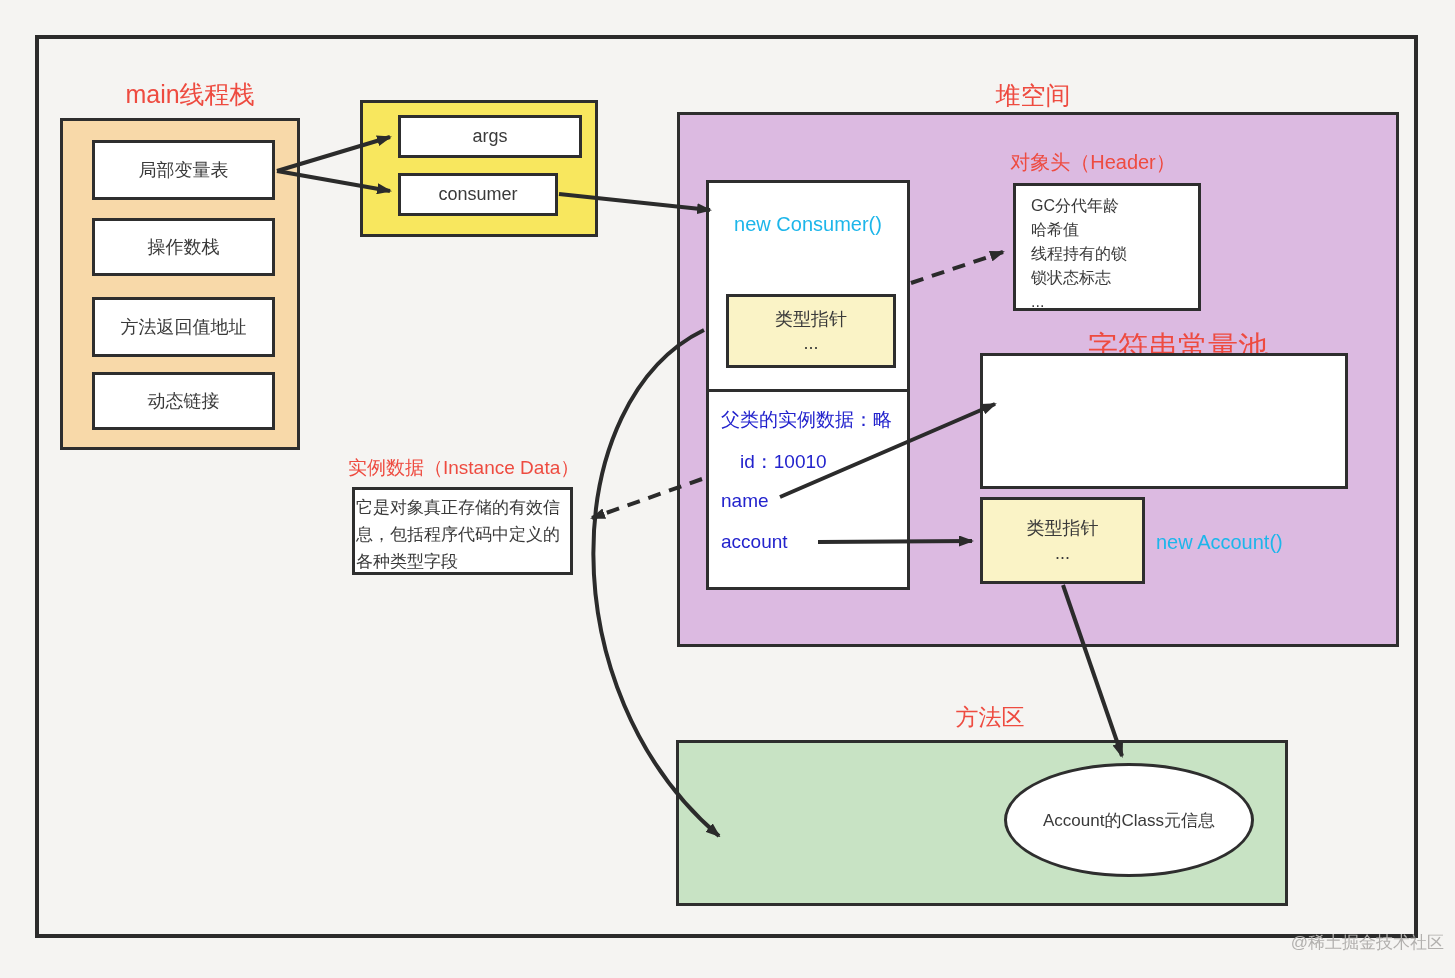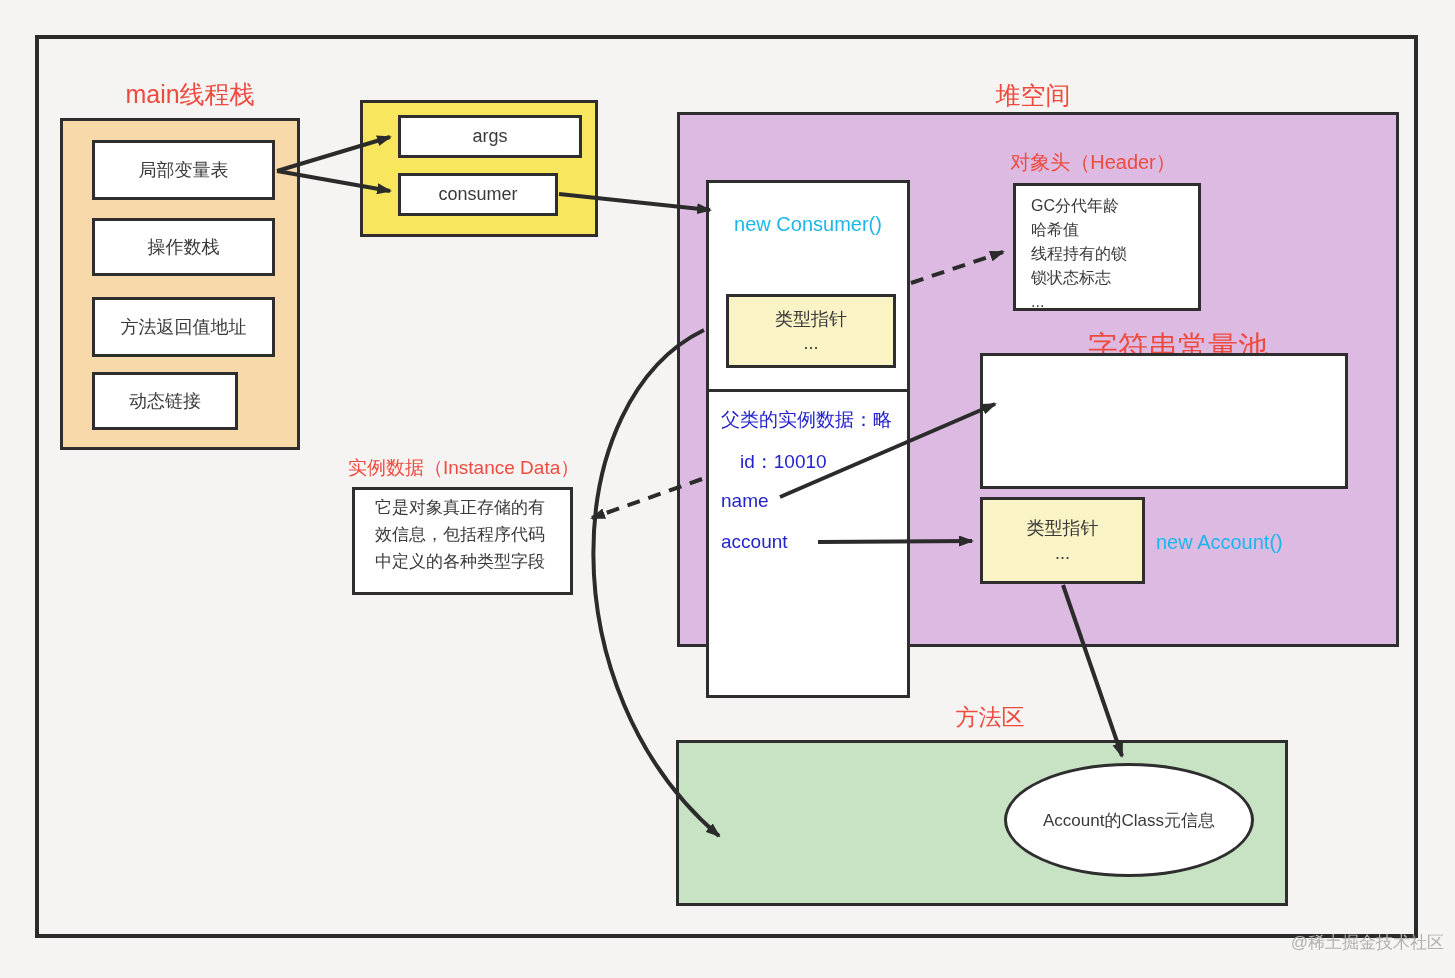--- a/index.html
+++ b/index.html
@@ -24,33 +24,33 @@
   
   .box  { border: 3px solid #2e2e2e; }
   .wbox { border: 3px solid #2e2e2e; background:#ffffff; display:flex; align-items:center; justify-content:center; font-size:18px; }
 
   
   .stack-title  { left:98px;  top:78px;  width:184px; font-size:25px; }
   .stack-box    { left:60px;  top:118px; width:240px; height:332px; background:#f8d9a9; }
   .stack-item-1 { left:92px;  top:140px; width:183px; height:60px; }
   .stack-item-2 { left:92px;  top:218px; width:183px; height:58px; }
   .stack-item-3 { left:92px;  top:297px; width:183px; height:60px; }
-  .stack-item-4 { left:92px;  top:372px; width:146px; height:58px; }
+  .stack-item-4 { left:92px;  top:372px; width:183px; height:58px; }
 
   
   .locals-box   { left:360px; top:100px; width:238px; height:137px; background:#f8e75e; }
   .locals-args      { left:398px; top:115px; width:184px; height:43px; }
   .locals-consumer  { left:398px; top:173px; width:160px; height:43px; }
 
   
   .heap-title { left:958px; top:79px; width:150px; font-size:25px; }
   .heap-box   { left:677px; top:112px; width:722px; height:535px; background:#dcbae1; }
 
   
-  .consumer-object { left:706px; top:180px; width:204px; height:518px; background:#ffffff; border:3px solid #2e2e2e; }
+  .consumer-object { left:706px; top:180px; width:204px; height:410px; background:#ffffff; border:3px solid #2e2e2e; }
   .consumer-object-title { left:0; top:30px; width:100%; text-align:center; font-size:20px; }
   .runtime-meta-box { left:17px; top:61px;  width:170px; height:45px; }
   .type-pointer-box { left:17px; top:111px; width:170px; height:74px; background:#faf3c6;
                       flex-direction:column; line-height:24px; }
   .object-divider { left:0; top:206px; width:100%; height:3px; background:#2e2e2e; }
   .field { left:12px; width:185px; height:32px; font-size:19px; text-align:left; }
   .field-0 { top:224px; } .field-1 { top:266px;margin-left:19px; } .field-2 { top:307px; } .field-3 { top:348px; }
 
   
   .header-title { left:1003px; top:149px; width:180px; font-size:20px; }
@@ -62,22 +62,22 @@
   .pool-box   { left:980px;  top:353px; width:368px; height:136px; background:#ffffff; }
   .consumername-box { left:1003px; top:369px; width:181px; height:63px; border-radius:10px; font-size:19px; }
 
   
   .account-pointer-box { left:980px; top:497px; width:165px; height:87px; background:#faf3c6;
                          flex-direction:column; line-height:25px; }
   .new-account-label { left:1156px; top:531px; width:150px; font-size:20px; white-space:nowrap; }
 
   
   .instance-title { left:348px; top:455px; width:228px; font-size:19px; }
-  .instance-box   { left:352px; top:487px; width:221px; height:108px; background:#ffffff;
-                    font-size:17px; line-height:27px; padding:4px 20px; text-align:left; }
+  .instance-box   { left:352px; top:487px; width:221px; height:88px; background:#ffffff;
+                    font-size:17px; line-height:27px; padding:4px 1px; text-align:left; }
 
   
   .method-title { left:940px; top:702px; width:100px; font-size:23px; }
   .method-box   { left:676px; top:740px; width:612px; height:166px; background:#c8e3c4; }
   .ellipse { border:3px solid #2e2e2e; background:#ffffff; border-radius:50%;
              display:flex; align-items:center; justify-content:center; font-size:17px; }
   .ellipse-consumer { left:723px;  top:766px; width:248px; height:110px; }
   .ellipse-account  { left:1004px; top:763px; width:250px; height:114px; }
 
   .watermark { right:11px; top:931px; font-size:17px; color:#b2b0ae; z-index:20; }

